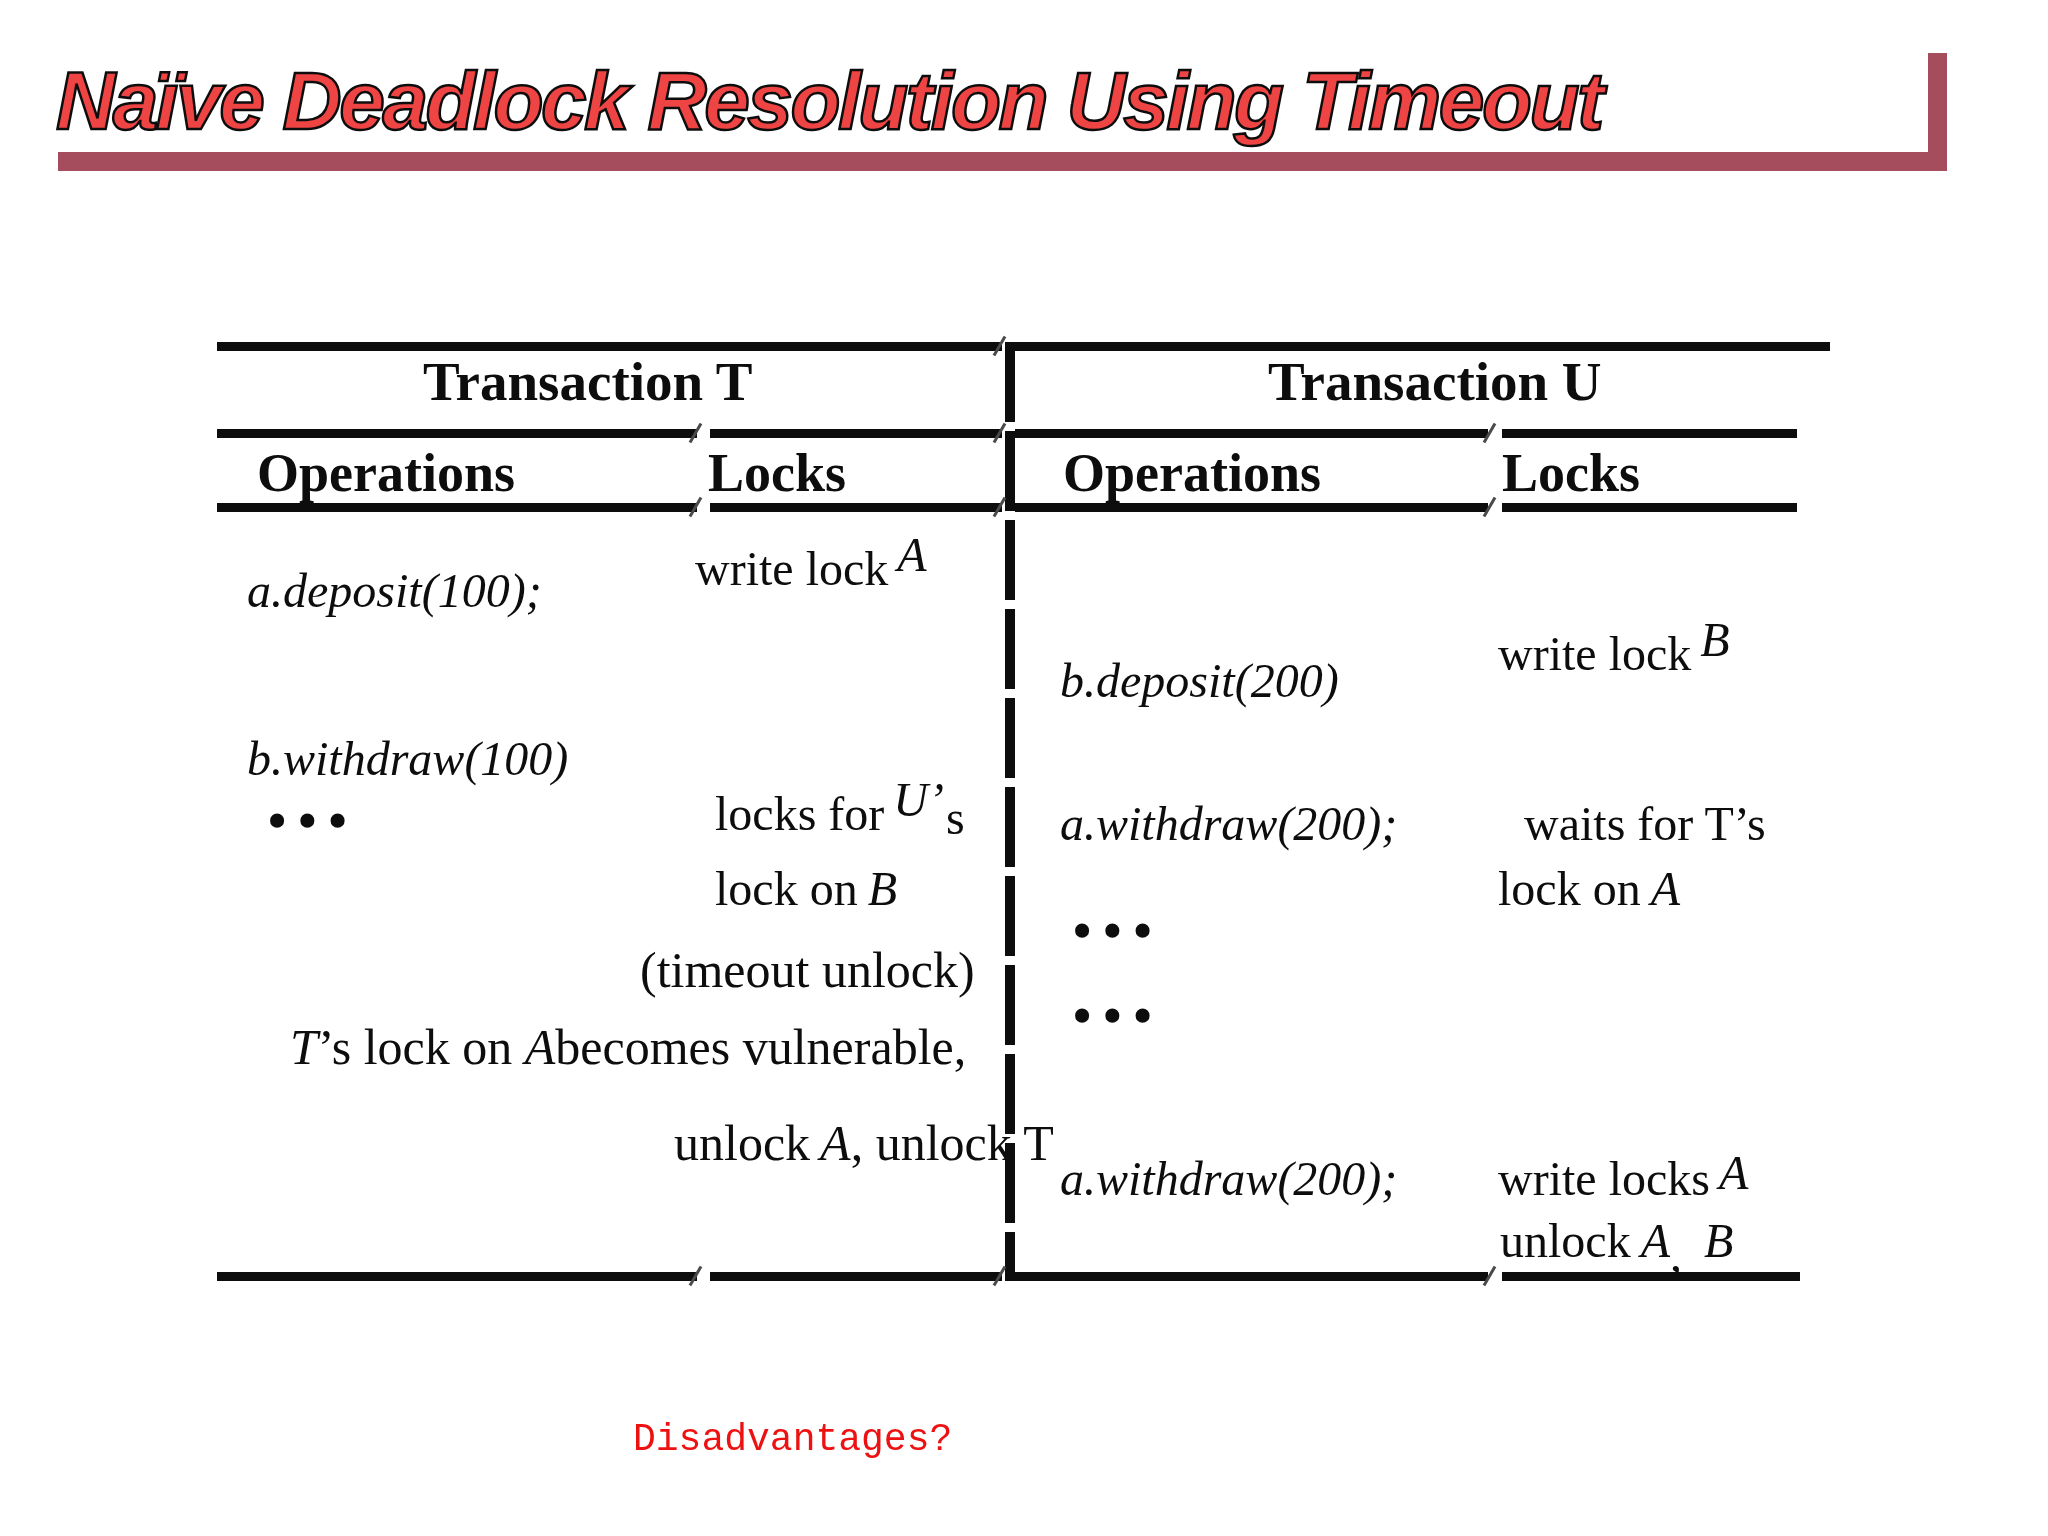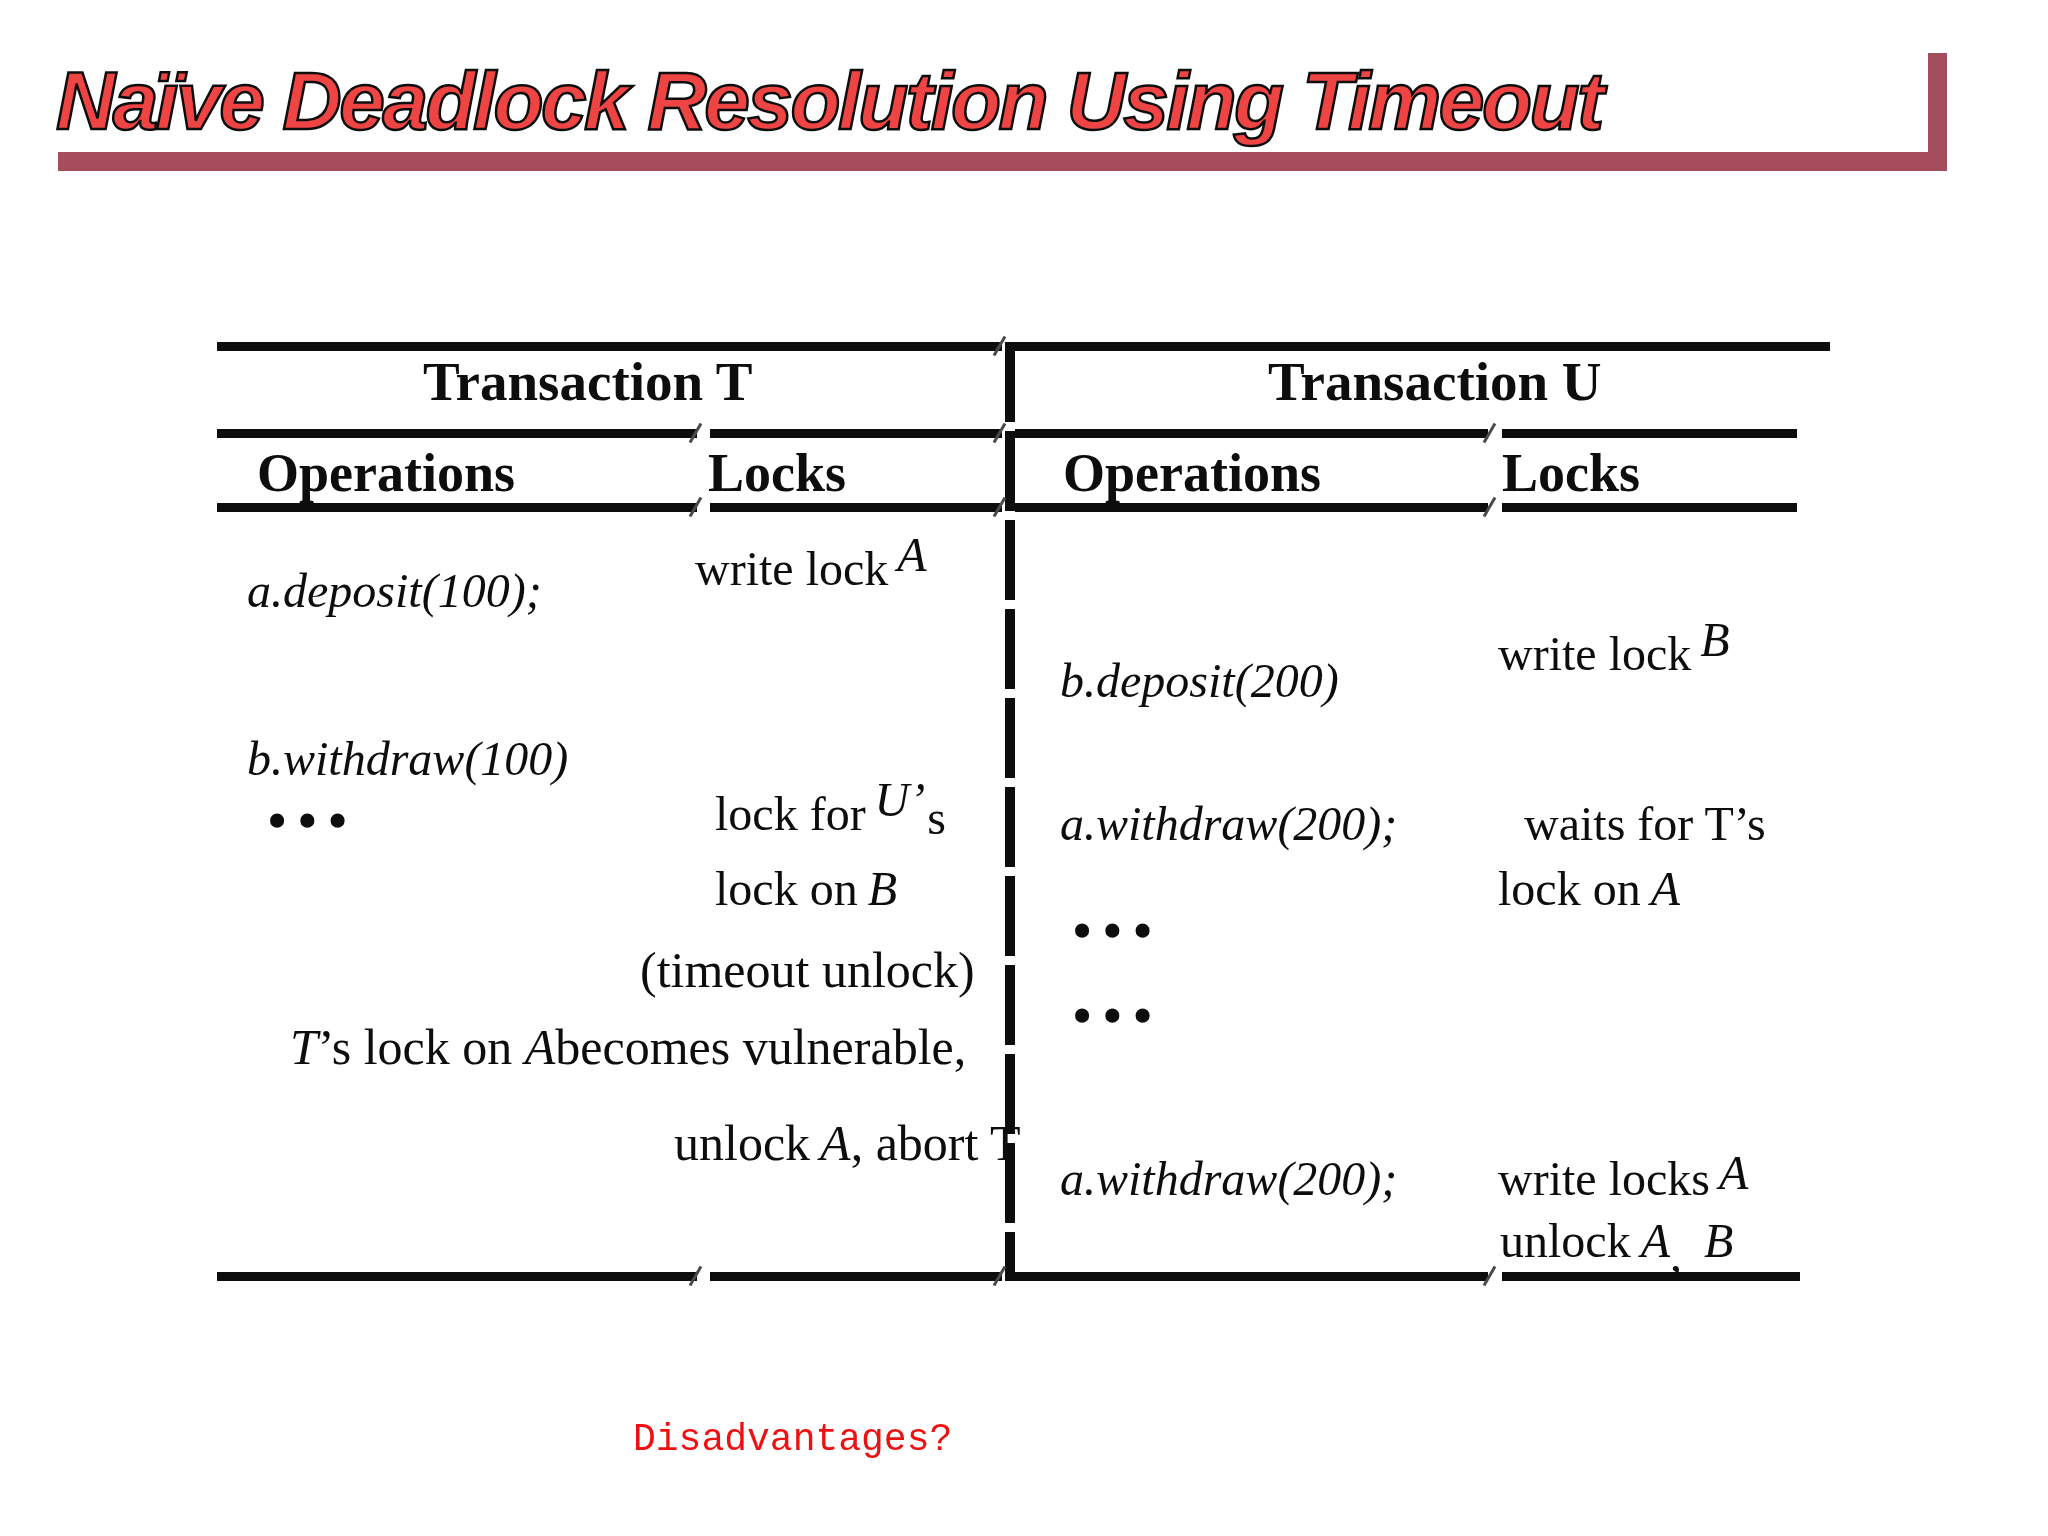--- a/index.html
+++ b/index.html
@@ -95,26 +95,26 @@
   <div class="abs sub" style="left:708px;top:446px;">Locks</div>
   <div class="abs sub" style="left:1063px;top:446px;">Operations</div>
   <div class="abs sub" style="left:1502px;top:446px;">Locks</div>
 
   <div class="abs op" style="left:247px;top:567px;">a.deposit(100);</div>
   <div class="abs lk" style="left:695px;top:545px;"><span>write lock</span><span class="var raised">A</span></div>
 
   <div class="abs op" style="left:247px;top:735px;">b.withdraw(100)</div>
   <div class="abs dots" style="left:268px;top:795px;">•••</div>
 
-  <div class="abs lk" style="left:715px;top:790px;"><span>lock for</span><span class="var raised">U’</span><span class="lowered">s</span></div>
+  <div class="abs lk" style="left:715px;top:790px;"><span>locks for</span><span class="var raised">U’</span><span class="lowered">s</span></div>
   <div class="abs lk" style="left:715px;top:865px;"><span>lock on</span><span class="var gap">B</span></div>
 
   <div class="abs note" style="left:640px;top:945px;">(timeout unlock)</div>
   <div class="abs note" style="left:290px;top:1022px;font-family:Liberation Serif, serif;"><span class="var">T</span><span>’s lock on </span><span class="var">A</span><span>becomes vulnerable,</span></div>
-  <div class="abs note" style="left:674px;top:1118px;"><span>unlock</span><span class="var gap">A</span><span>, abort T</span></div>
+  <div class="abs note" style="left:674px;top:1118px;"><span>unlock</span><span class="var gap">A</span><span>, unlock T</span></div>
 
   <div class="abs op" style="left:1060px;top:657px;">b.deposit(200)</div>
   <div class="abs lk" style="left:1498px;top:630px;"><span>write lock</span><span class="var raised">B</span></div>
 
   <div class="abs op" style="left:1060px;top:800px;">a.withdraw(200);</div>
   <div class="abs lk" style="left:1498px;top:800px;margin-left:26px;">waits for T’s</div>
   <div class="abs lk" style="left:1498px;top:865px;"><span>lock on</span><span class="var gap">A</span></div>
 
   <div class="abs dots" style="left:1073px;top:905px;">•••</div>
   <div class="abs dots" style="left:1073px;top:990px;">•••</div>

